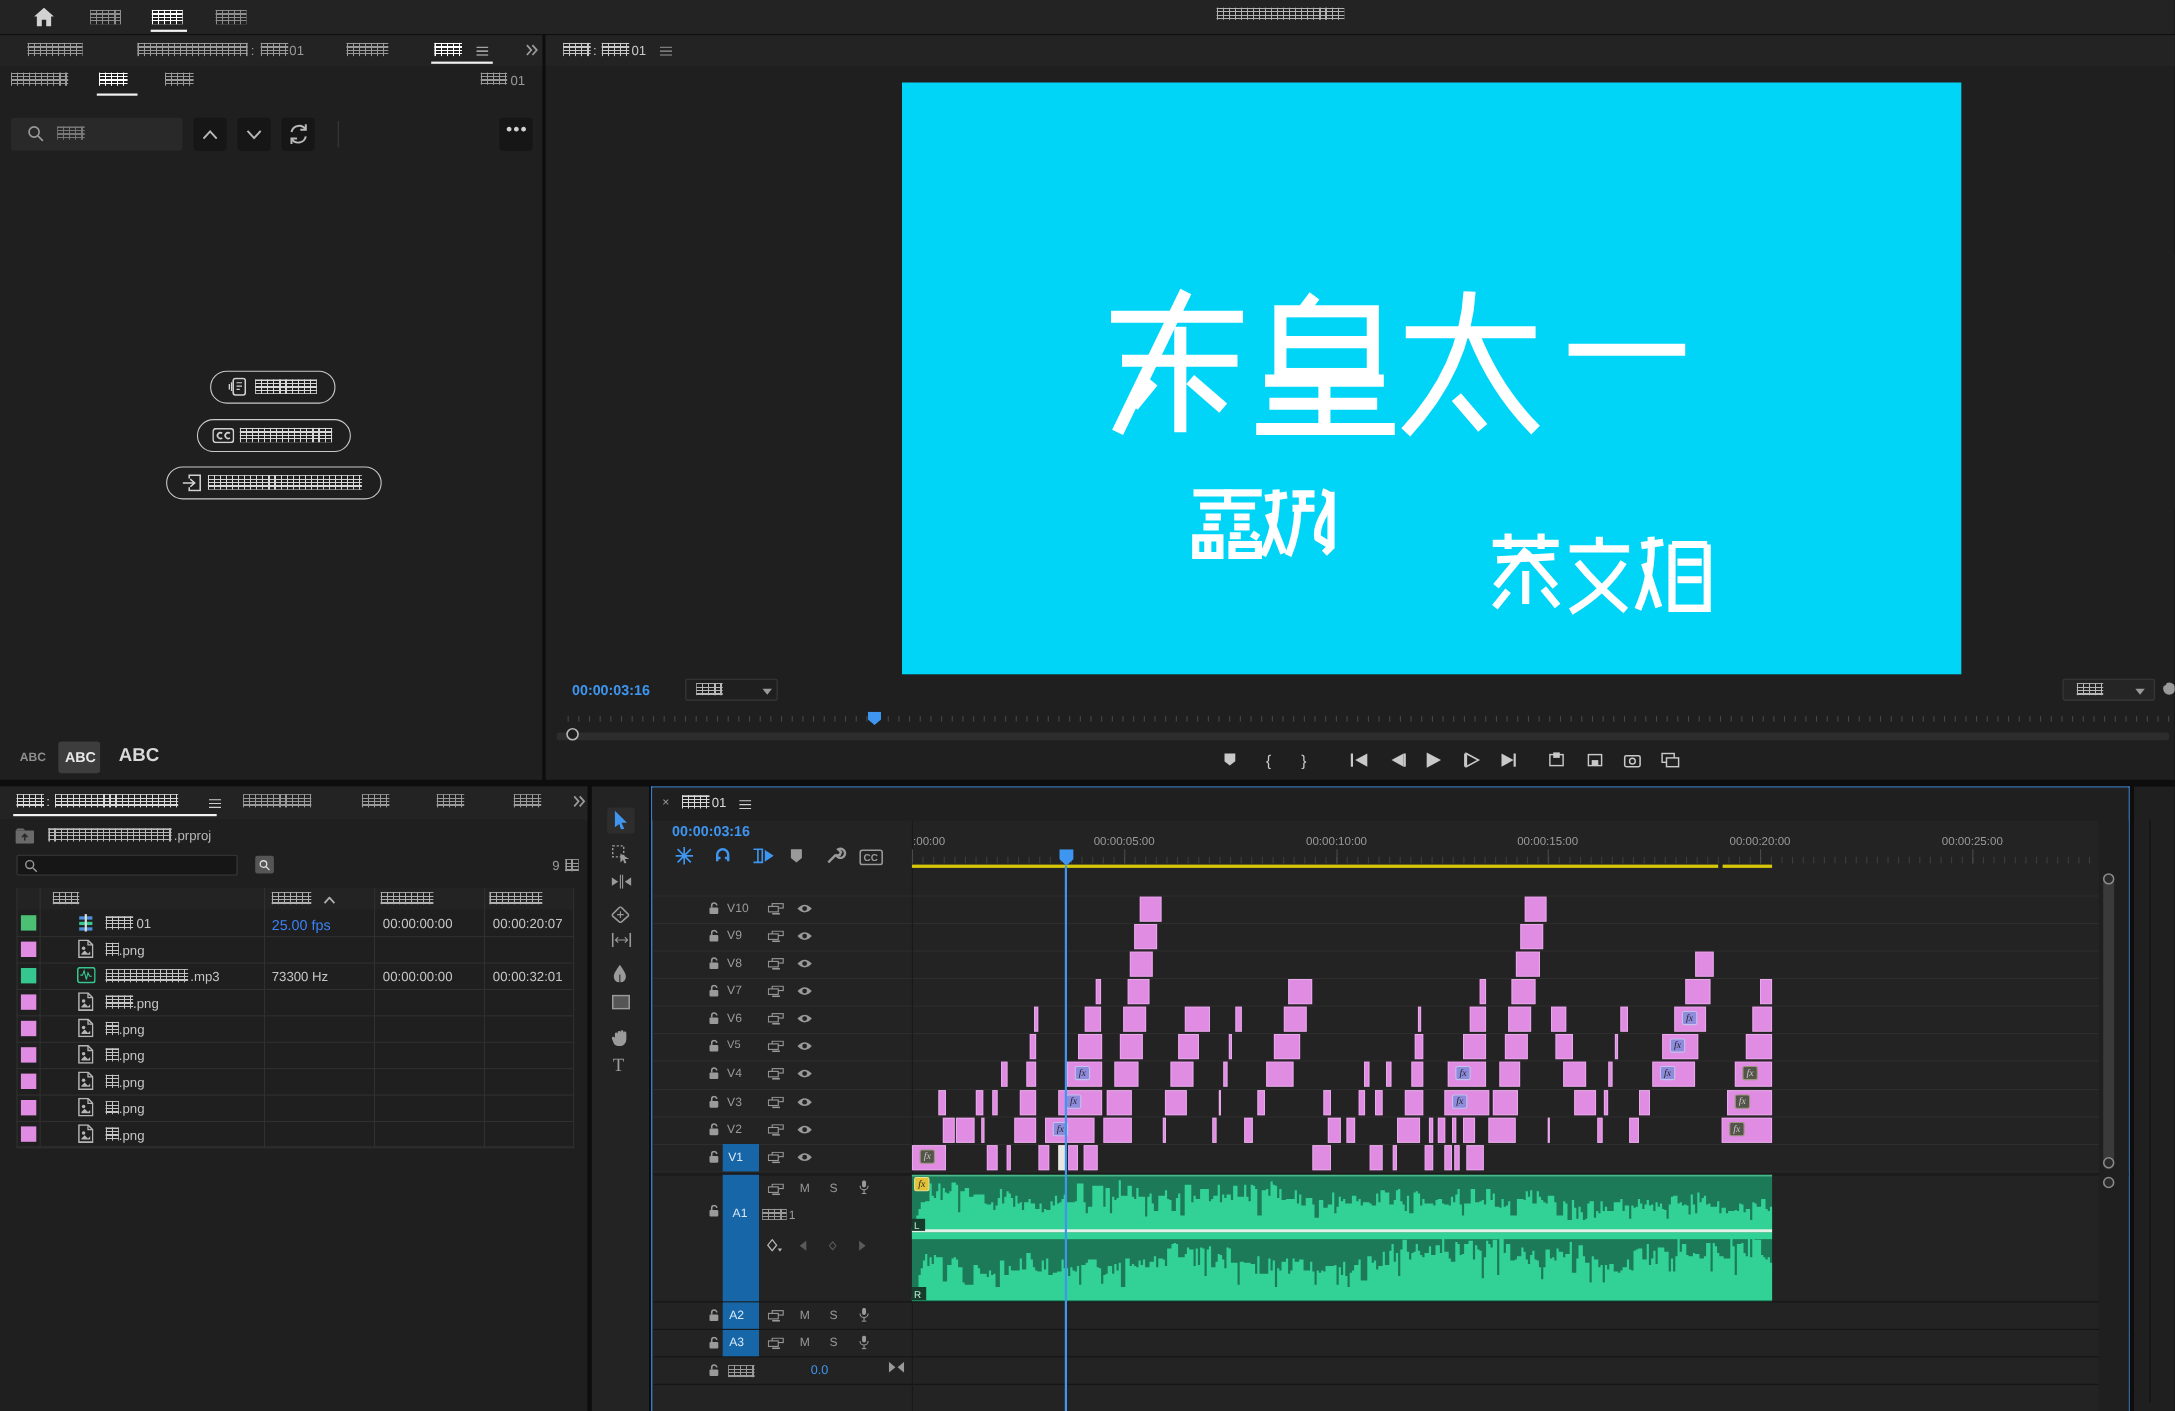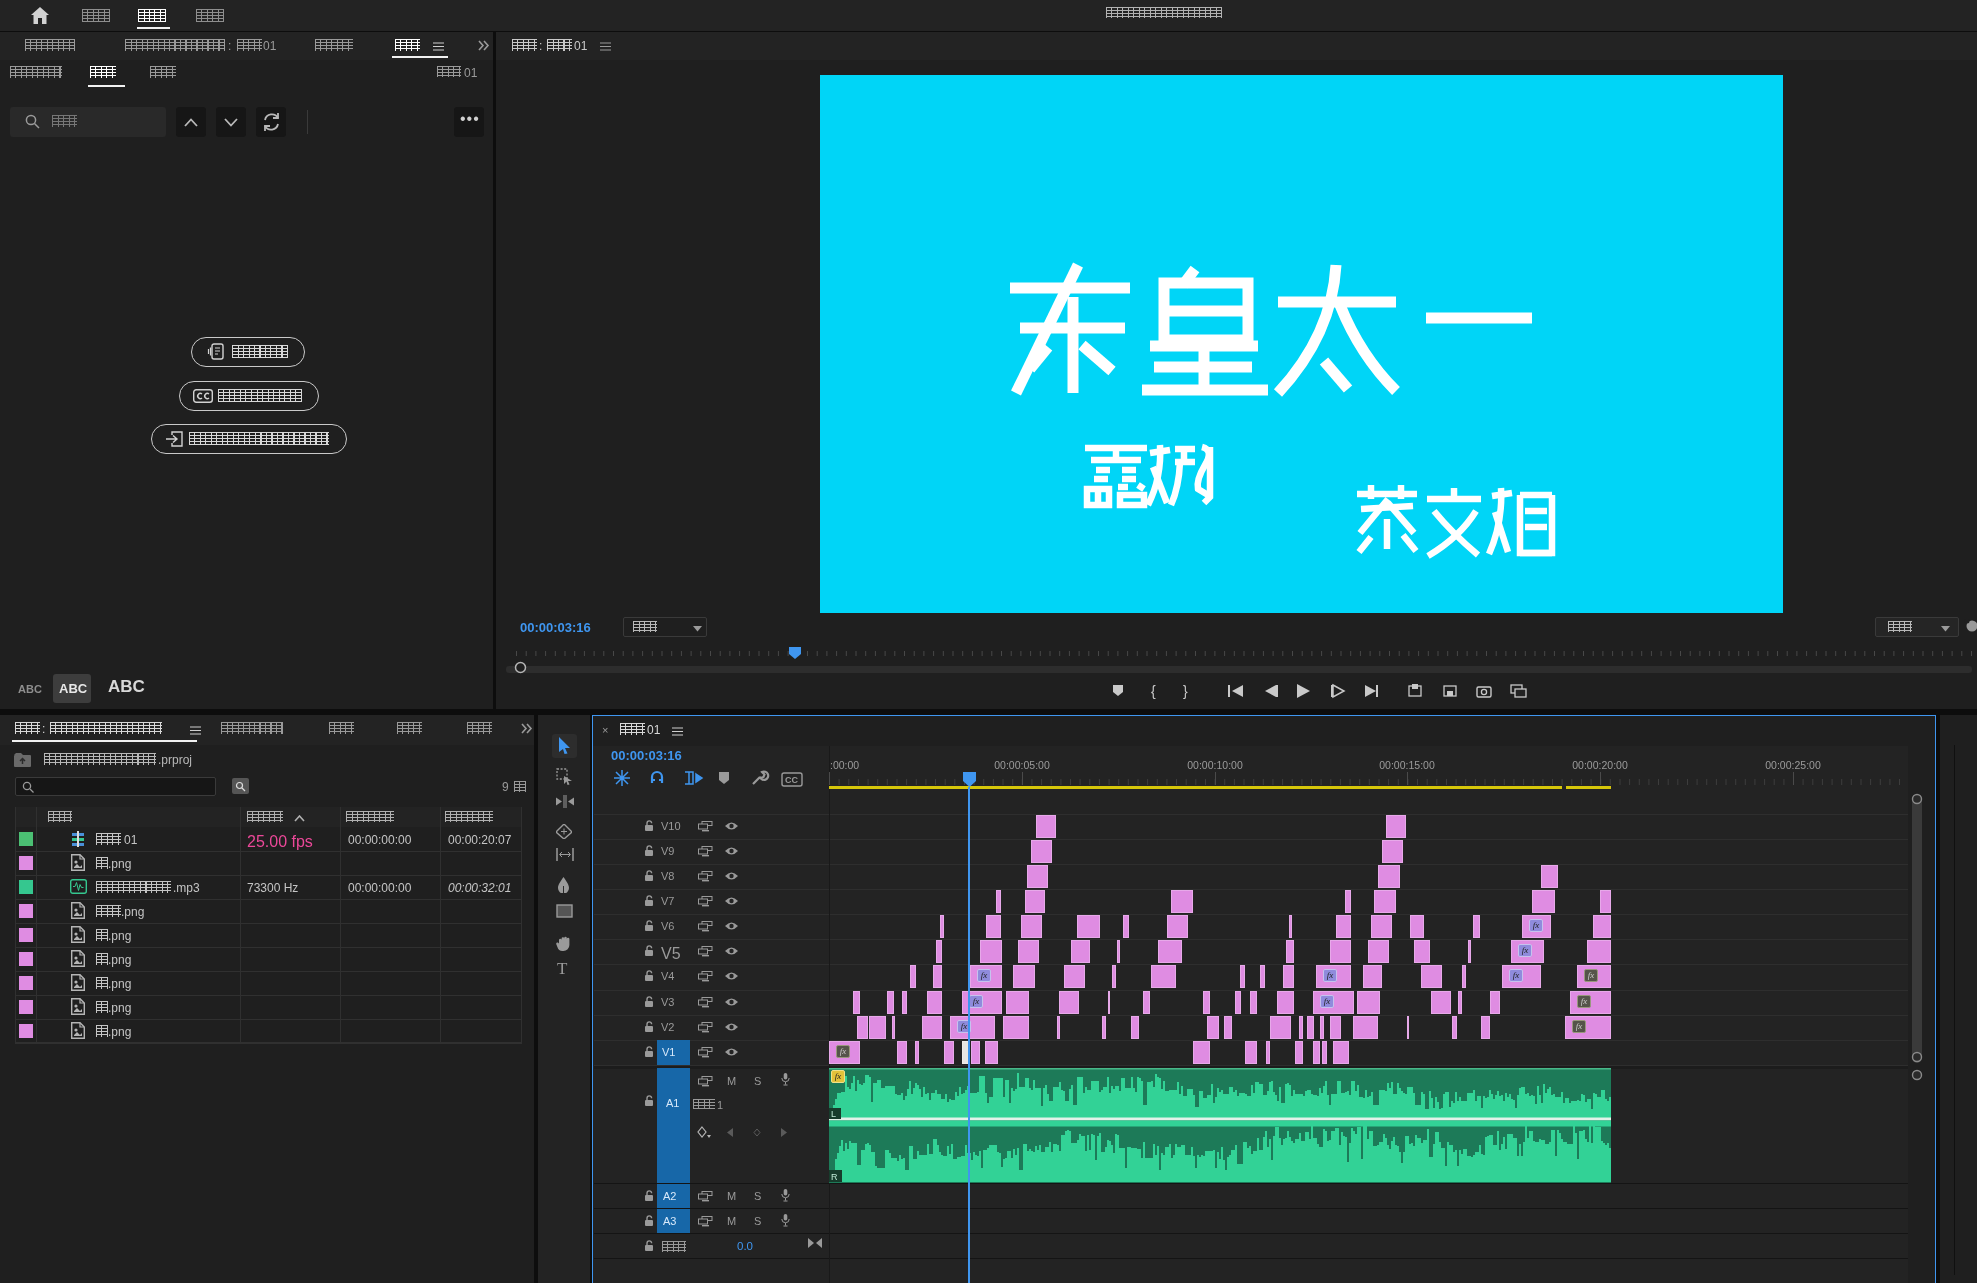--- a/index.html
+++ b/index.html
@@ -426,21 +426,21 @@
 <div style="left:15px;top:851px;width:507px;height:1px;background:#303030"></div>
     <div style="left:19px;top:832px;width:14px;height:14px;background:#4bbf73"></div>
     <svg class="abs" style="left:70px;top:831px" width="16" height="16" viewBox="0 0 16 16">
       <rect x="2" y="2" width="12" height="3" fill="#4a90d9"></rect>
       <rect x="2" y="7" width="12" height="3" fill="#35c78f"></rect>
       <rect x="2" y="12" width="12" height="3" fill="#4a90d9"></rect>
       <rect x="7" y="0" width="2" height="16" fill="#ddd"></rect>
     </svg>
     <div class="cj" style="left:96px;top:833px;width:25px;height:12px;color:#c5c5c5;opacity:1.0"></div>
     <div class="tx" style="left:124px;top:833px;font-size:12px;color:#c5c5c5;">01</div>
-    <div class="tx" style="left:247px;top:833px;font-size:16px;color:#ec4899;">25.00 fps</div>
+    <div class="tx" style="left:247px;top:833px;font-size:13px;color:#3b82f6;">25.00 fps</div>
     <div class="tx" style="left:348px;top:833px;font-size:12px;color:#c5c5c5;">00:00:00:00</div>
     <div class="tx" style="left:448px;top:833px;font-size:12px;color:#c5c5c5;">00:00:20:07</div>
     <div style="left:15px;top:875px;width:507px;height:1px;background:#303030"></div>
     <div style="left:19px;top:856px;width:14px;height:14px;background:#df8ce2"></div>
     <svg class="abs" style="left:71px;top:854px" width="14" height="17" viewBox="0 0 14 17">
       <path d="M0.7 0.7 H9 L13.3 5 V16.3 H0.7 Z" fill="none" stroke="#b5b5b5" stroke-width="1.4"></path>
       <path d="M9 1 V5 H13" fill="none" stroke="#b5b5b5" stroke-width="1.2"></path>
       <circle cx="5" cy="8" r="1.6" fill="#b5b5b5"></circle>
       <path d="M3 13 l3 -3 l3 3 l2 -2 v3 H3 Z" fill="#b5b5b5"></path>
     </svg>
@@ -449,21 +449,21 @@
     <div style="left:15px;top:899px;width:507px;height:1px;background:#303030"></div>
     <div style="left:19px;top:880px;width:14px;height:14px;background:#35c78f"></div>
     <svg class="abs" style="left:70px;top:879px" width="17" height="15" viewBox="0 0 17 15">
       <rect x="0.7" y="0.7" width="15.6" height="13.6" rx="2" fill="none" stroke="#35c78f" stroke-width="1.4"></rect>
       <path d="M3 7.5 h2 l1.5 -4 l2 8 l1.5 -6 l1.5 3 h2" stroke="#35c78f" fill="none"></path>
     </svg>
     <div class="cj" style="left:96px;top:881px;width:75px;height:12px;color:#c5c5c5;opacity:1.0"></div>
     <div class="tx" style="left:173px;top:881px;font-size:12px;color:#c5c5c5;">.mp3</div>
     <div class="tx" style="left:247px;top:881px;font-size:12px;color:#c5c5c5;">73300 Hz</div>
     <div class="tx" style="left:348px;top:881px;font-size:12px;color:#c5c5c5;">00:00:00:00</div>
-    <div class="tx" style="left:448px;top:881px;font-size:12px;color:#c5c5c5;font-style:italic;">00:00:32:01</div>
+    <div class="tx" style="left:448px;top:881px;font-size:12px;color:#c5c5c5;">00:00:32:01</div>
     <div style="left:15px;top:923px;width:507px;height:1px;background:#303030"></div>
     <div style="left:19px;top:904px;width:14px;height:14px;background:#df8ce2"></div>
     <svg class="abs" style="left:71px;top:902px" width="14" height="17" viewBox="0 0 14 17">
       <path d="M0.7 0.7 H9 L13.3 5 V16.3 H0.7 Z" fill="none" stroke="#b5b5b5" stroke-width="1.4"></path>
       <path d="M9 1 V5 H13" fill="none" stroke="#b5b5b5" stroke-width="1.2"></path>
       <circle cx="5" cy="8" r="1.6" fill="#b5b5b5"></circle>
       <path d="M3 13 l3 -3 l3 3 l2 -2 v3 H3 Z" fill="#b5b5b5"></path>
     </svg>
     <div class="cj" style="left:96px;top:905px;width:25px;height:12px;color:#c5c5c5;opacity:1.0"></div>
     <div class="tx" style="left:121px;top:905px;font-size:12px;color:#c5c5c5;">.png</div>
@@ -800,21 +800,21 @@
       <rect x="4" y="9" width="7" height="1.4" fill="#9a9a9a"></rect>
     </svg>
     <svg class="abs" style="left:724px;top:921px" width="15" height="10" viewBox="0 0 15 10">
       <path d="M1 5 Q7.5 -2 14 5 Q7.5 12 1 5 Z" fill="#9a9a9a"></path>
       <circle cx="7.5" cy="5" r="2.2" fill="#232323"></circle>
     </svg>
     <svg class="abs" style="left:644px;top:945px" width="11" height="12" viewBox="0 0 11 12">
       <rect x="1" y="5" width="8" height="6" rx="1" fill="#9a9a9a"></rect>
       <path d="M3 5 V3.2 a2.3 2.3 0 0 1 4.6 0" stroke="#9a9a9a" stroke-width="1.4" fill="none"></path>
     </svg>
-    <div class="tx" style="left:661px;top:945px;font-size:16px;color:#9a9a9a;">V5</div>
+    <div class="tx" style="left:661px;top:945px;font-size:10px;color:#9a9a9a;">V5</div>
     <svg class="abs" style="left:698px;top:946px" width="15" height="11" viewBox="0 0 15 11">
       <rect x="4" y="0.5" width="10" height="4" fill="none" stroke="#9a9a9a"></rect>
       <rect x="0.5" y="3" width="9" height="5" fill="#232323" stroke="#9a9a9a"></rect>
       <rect x="4" y="9" width="7" height="1.4" fill="#9a9a9a"></rect>
     </svg>
     <svg class="abs" style="left:724px;top:946px" width="15" height="10" viewBox="0 0 15 10">
       <path d="M1 5 Q7.5 -2 14 5 Q7.5 12 1 5 Z" fill="#9a9a9a"></path>
       <circle cx="7.5" cy="5" r="2.2" fill="#232323"></circle>
     </svg>
     <svg class="abs" style="left:644px;top:970px" width="11" height="12" viewBox="0 0 11 12">

